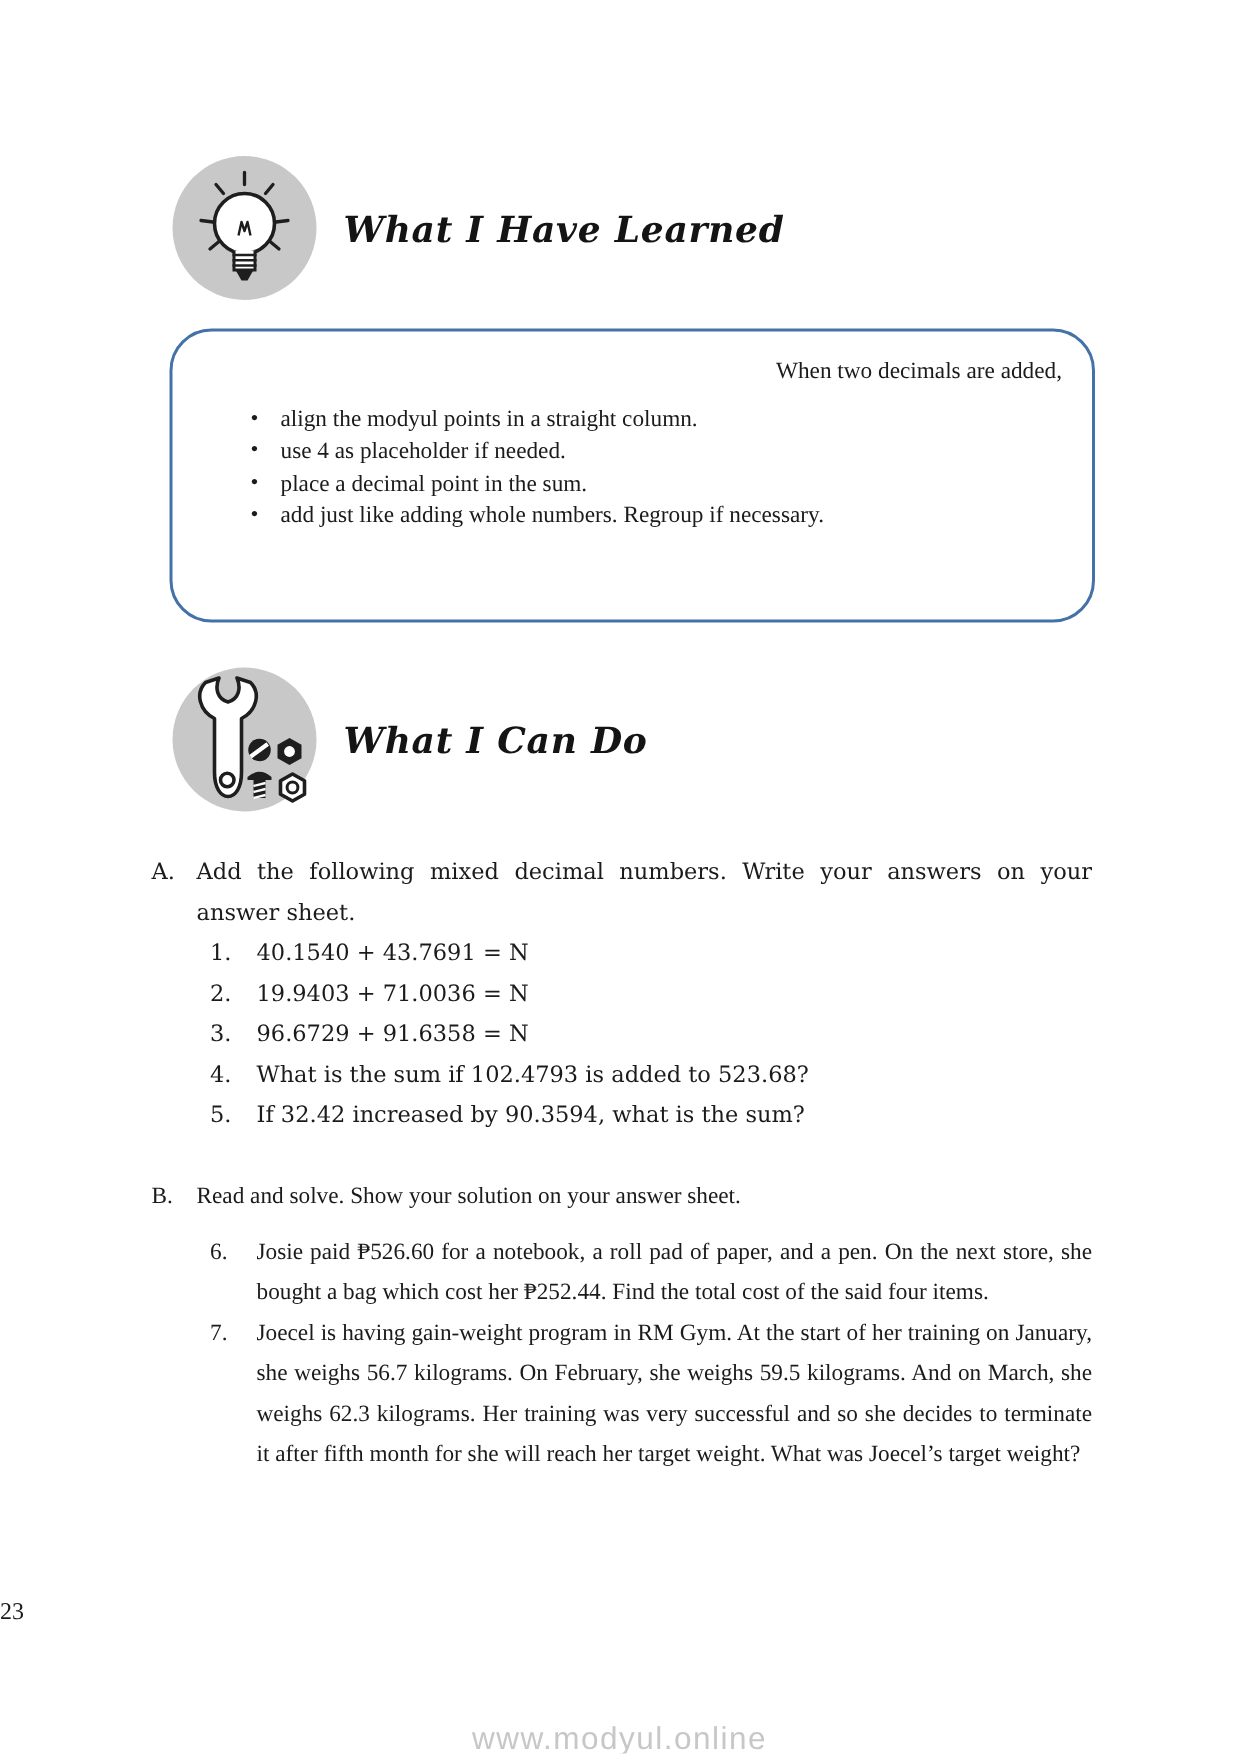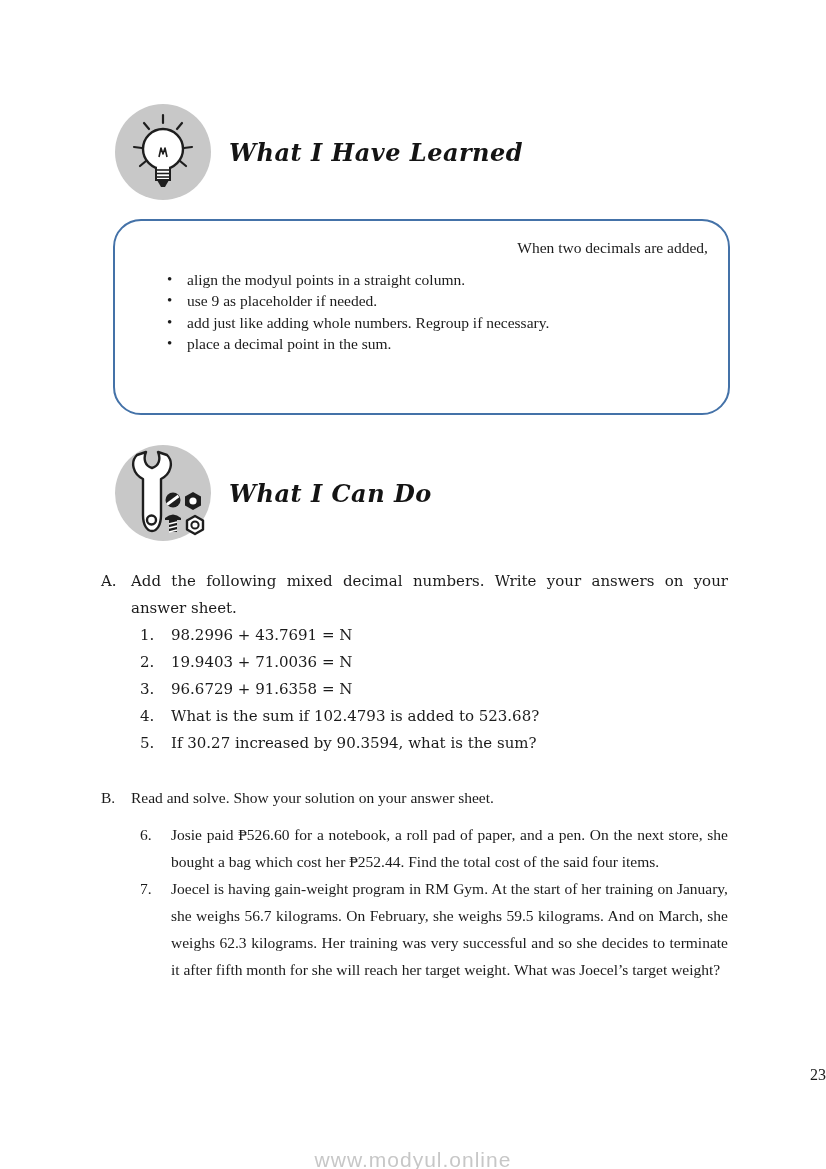--- a/index.html
+++ b/index.html
@@ -77,21 +77,21 @@
   .q-list { margin: 0 0 0 39px; }
   .q-item { display: flex; }
   .q-num { width: 31px; flex: none; }
   .q-text { flex: 1; text-align: justify; }
   .section-b { margin-top: 27px; }
   .section-b .q-list { margin-top: 10px; }
 
   
   .page-number {
     position: absolute; top: 1066px; left: 0;
-    width: 826px; text-align: right;
+    width: 826px; text-align: left;
     font-size: 16px;
   }
   .watermark {
     position: absolute; top: 1120px; left: 0;
     width: 826px; text-align: center;
     font-family: "Liberation Sans", sans-serif;
     font-size: 21px; letter-spacing: 1px;
     color: var(--watermark, #c7c7c7);
     margin-top: 28px;
   }
@@ -126,23 +126,23 @@
         <path d="M42,76 L54,76 L50,83 L46,83 Z" fill="#1e1e1e"></path>
       </svg>
     </div>
     <div class="section-title">What I Have Learned</div>
   </div>
 
   <div class="callout-box">
     <p class="callout-intro">When two decimals are added,</p>
     <ul class="callout-bullets">
       <li>align the modyul points in a straight column.</li>
-      <li>use 9 as placeholder if needed.</li>
+      <li>use 4 as placeholder if needed.</li>
+      <li>place a decimal point in the sum.</li>
       <li>add just like adding whole numbers. Regroup if necessary.</li>
-      <li>place a decimal point in the sum.</li>
     </ul>
   </div>
 
   <div class="section-header h2">
     <div class="icon-circle">
       <svg width="96" height="96" viewBox="0 0 96 96">
         <path d="M28,34 C18,29 15,17 22,10 L31,7 C28,14 30,21 37,23 C44,21 46,14 43,7 L52,10 C59,17 56,29 46,34 L46,70 C46,80 42,86 37,86 C32,86 28,80 28,70 Z" class="stroked" stroke-linejoin="round"></path>
         <circle cx="36.5" cy="75" r="4.5" class="stroked" stroke-width="2.2"></circle>
         <circle cx="58" cy="55" r="7.5" fill="#1e1e1e"></circle>
         <line x1="52" y1="59.5" x2="63.5" y2="51" stroke="#ffffff" stroke-width="2.8"></line>
@@ -165,37 +165,37 @@
   <div class="exercises">
 
     <div class="section-a">
       <div class="sec-head">
         <span class="sec-label">A.</span>
         <p class="sec-instruction">Add the following mixed decimal numbers. Write your answers on your answer sheet.</p>
       </div>
       <div class="q-list">
         <div class="q-item">
           <span class="q-num">1.</span>
-          <p class="q-text">98.2996 + 43.7691 = N</p>
+          <p class="q-text">40.1540 + 43.7691 = N</p>
         </div>
         <div class="q-item">
           <span class="q-num">2.</span>
           <p class="q-text">19.9403 + 71.0036 = N</p>
         </div>
         <div class="q-item">
           <span class="q-num">3.</span>
           <p class="q-text">96.6729 + 91.6358 = N</p>
         </div>
         <div class="q-item">
           <span class="q-num">4.</span>
           <p class="q-text">What is the sum if 102.4793 is added to 523.68?</p>
         </div>
         <div class="q-item">
           <span class="q-num">5.</span>
-          <p class="q-text">If 30.27 increased by 90.3594, what is the sum?</p>
+          <p class="q-text">If 32.42 increased by 90.3594, what is the sum?</p>
         </div>
       </div>
     </div>
 
     <div class="section-b">
       <div class="sec-head">
         <span class="sec-label">B.</span>
         <p class="sec-instruction">Read and solve. Show your solution on your answer sheet.</p>
       </div>
       <div class="q-list">

